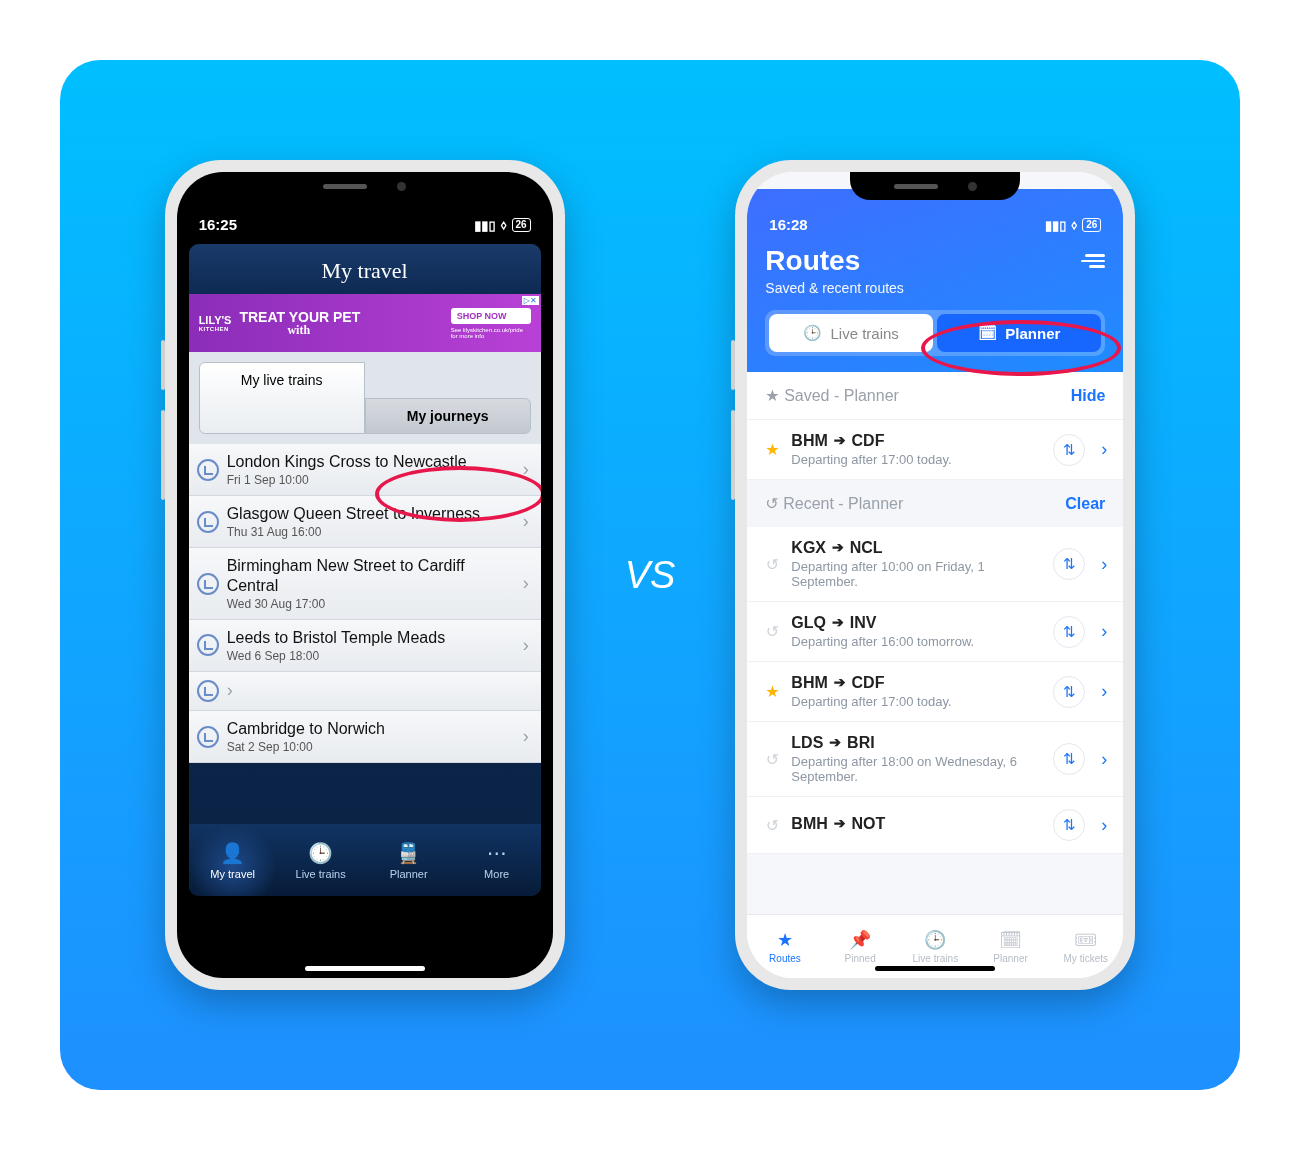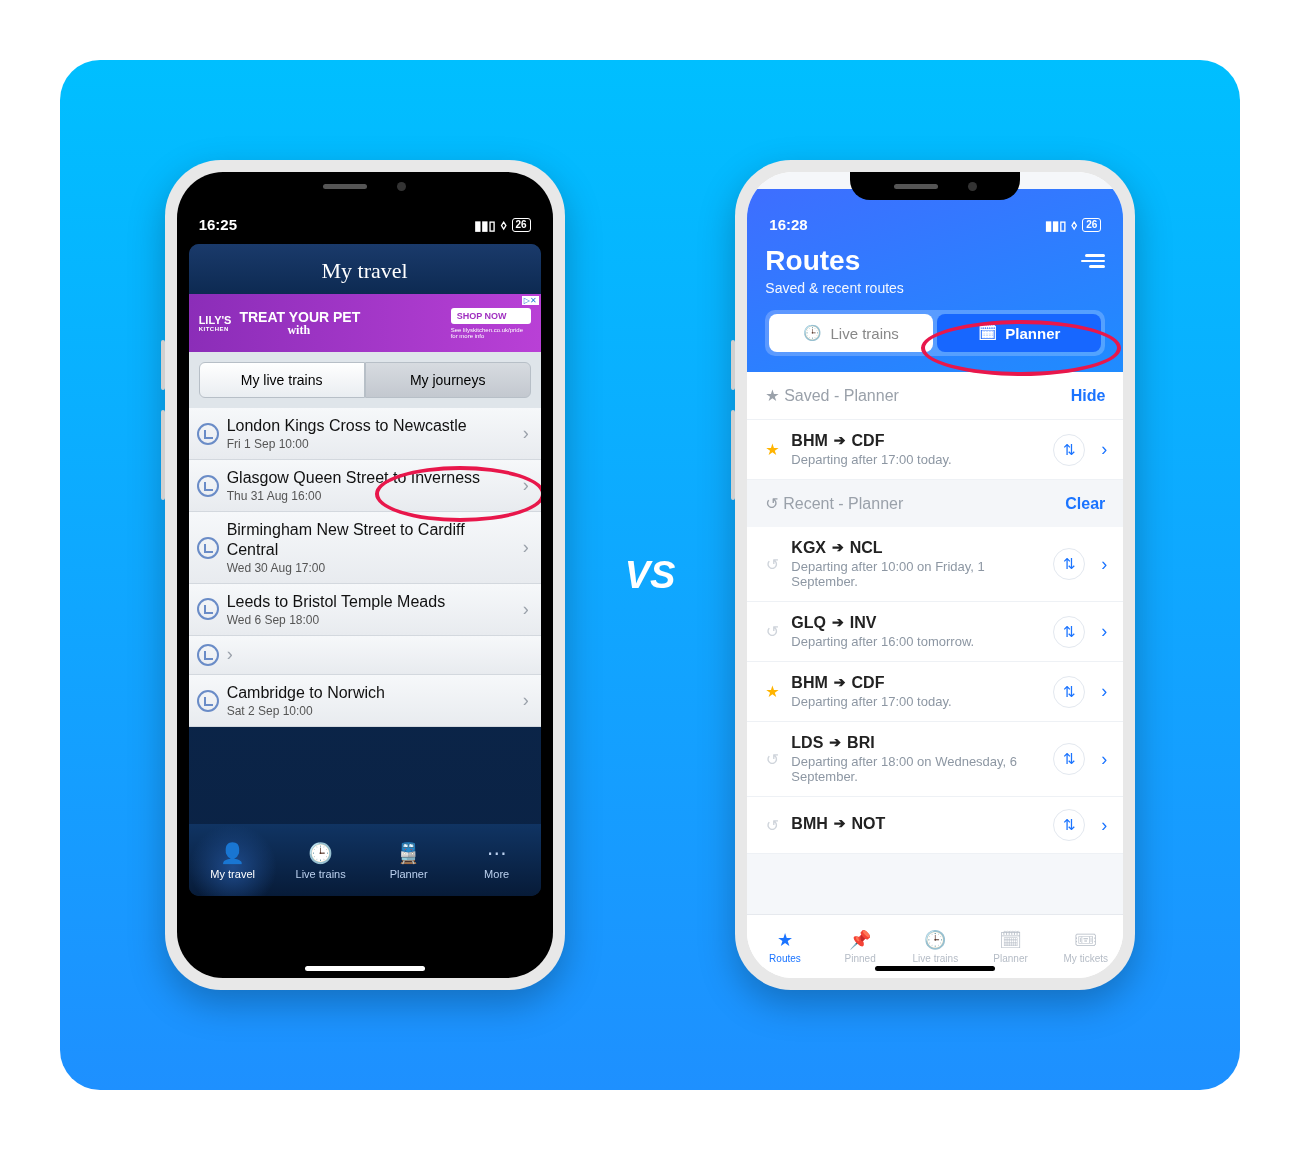--- a/index.html
+++ b/index.html
@@ -1,18 +1,18 @@
 <!DOCTYPE html>
 <html><head>
 <meta charset="utf-8">
 <style>
 * { margin:0; padding:0; box-sizing:border-box; font-family: -apple-system, Helvetica, Arial, sans-serif; }
 body { width:1300px; height:1150px; padding:60px; background:#fff; }
 .canvas { width:1180px; height:1030px; border-radius:40px; background:linear-gradient(180deg,#00BFFF 0%,#1E90FF 100%); display:flex; align-items:center; justify-content:center; gap:60px; position:relative; }
-.vs { color:#fff; font-size:38px; font-weight:700; font-style:italic; }
+.vs { color:#fff; font-size:38px; font-weight:400; font-style:italic; }
 
 .phone { width:400px; height:830px; background:#e8e8e8; border-radius:56px; padding:12px; position:relative; box-shadow:0 14px 36px rgba(0,0,0,.25); }
 .phone::before, .phone::after { content:""; position:absolute; background:#d0d0d0; border-radius:6px; }
 .phone::before { left:-4px; top:180px; width:4px; height:50px; }
 .phone::after  { left:-4px; top:250px; width:4px; height:90px; }
 .screen { width:100%; height:100%; border-radius:46px; overflow:hidden; position:relative; background:#fff; }
 .notch { position:absolute; top:0; left:50%; transform:translateX(-50%); width:170px; height:28px; background:#000; border-radius:0 0 20px 20px; z-index:50; display:flex; align-items:center; justify-content:center; gap:30px; }
 .notch .bar{width:44px;height:5px;background:#555;border-radius:3px;}
 .notch .dot{width:9px;height:9px;background:#333;border-radius:50%;}
 .home-ind{position:absolute;bottom:7px;left:50%;transform:translateX(-50%);width:120px;height:5px;background:#000;border-radius:3px;z-index:40;}
@@ -29,21 +29,21 @@
 .p1-ad{height:58px;background:linear-gradient(90deg,#8b2db8,#b940d6);display:flex;align-items:center;padding:0 10px;gap:8px;color:#fff;font-size:9px;position:relative;}
 .p1-ad .logo{font-size:11px;font-weight:800;line-height:1;}
 .p1-ad .logo small{display:block;font-size:6px;letter-spacing:.5px;}
 .p1-ad .treat{font-weight:800;font-size:14px;line-height:1;}
 .p1-ad .treat small{display:block;font-family:cursive;font-size:12px;margin-left:48px;}
 .p1-ad .shop{background:#fff;color:#a030c0;font-size:9px;font-weight:700;padding:3px 6px;border-radius:3px;}
 .p1-ad .adx{position:absolute;top:2px;right:2px;font-size:8px;background:#fff;color:#2a7ad6;padding:0 2px;}
 .p1-seg{display:flex;padding:10px;gap:0;background:#dfe5ea;}
 .p1-seg .seg{flex:1;text-align:center;font-size:14px;padding:9px 0;border:1px solid #b7bfc7;background:linear-gradient(#fff,#e9edf1);}
 .p1-seg .seg:first-child{border-radius:6px 0 0 6px;}
-.p1-seg .seg:last-child{border-radius:0 6px 6px 0;background:linear-gradient(#d7dbe0,#c3c8cf);font-weight:400;}
+.p1-seg .seg:last-child{border-radius:0 6px 6px 0;background:linear-gradient(#d7dbe0,#c3c8cf);font-weight:700;margin-top:36px;}
 .p1-list{background:#eef1f5;}
 .p1-row{display:flex;align-items:center;gap:8px;padding:8px 12px 8px 8px;border-bottom:1px solid #d3d8de;background:linear-gradient(#f6f8fa,#e8ebef);}
 .p1-row .hist{width:22px;height:22px;border:2.5px solid #6a8cc7;border-radius:50%;position:relative;flex:none;}
 .p1-row .hist::after{content:"";position:absolute;width:7px;height:7px;border-left:2.5px solid #6a8cc7;border-bottom:2.5px solid #6a8cc7;top:5px;left:5px;}
 .p1-row .txt{flex:1;}
 .p1-row .txt .t{font-size:16px;color:#111;line-height:1.2;}
 .p1-row .txt .d{font-size:12px;color:#555;margin-top:2px;}
 .p1-row .chev{color:#9aa1aa;font-size:18px;}
 .p1-tabs{position:absolute;left:0;right:0;bottom:0;height:72px;background:linear-gradient(#103463,#071b38);display:flex;}
 .p1-tabs .tab{flex:1;display:flex;flex-direction:column;align-items:center;justify-content:center;gap:3px;color:#bcd1ef;font-size:11px;}

